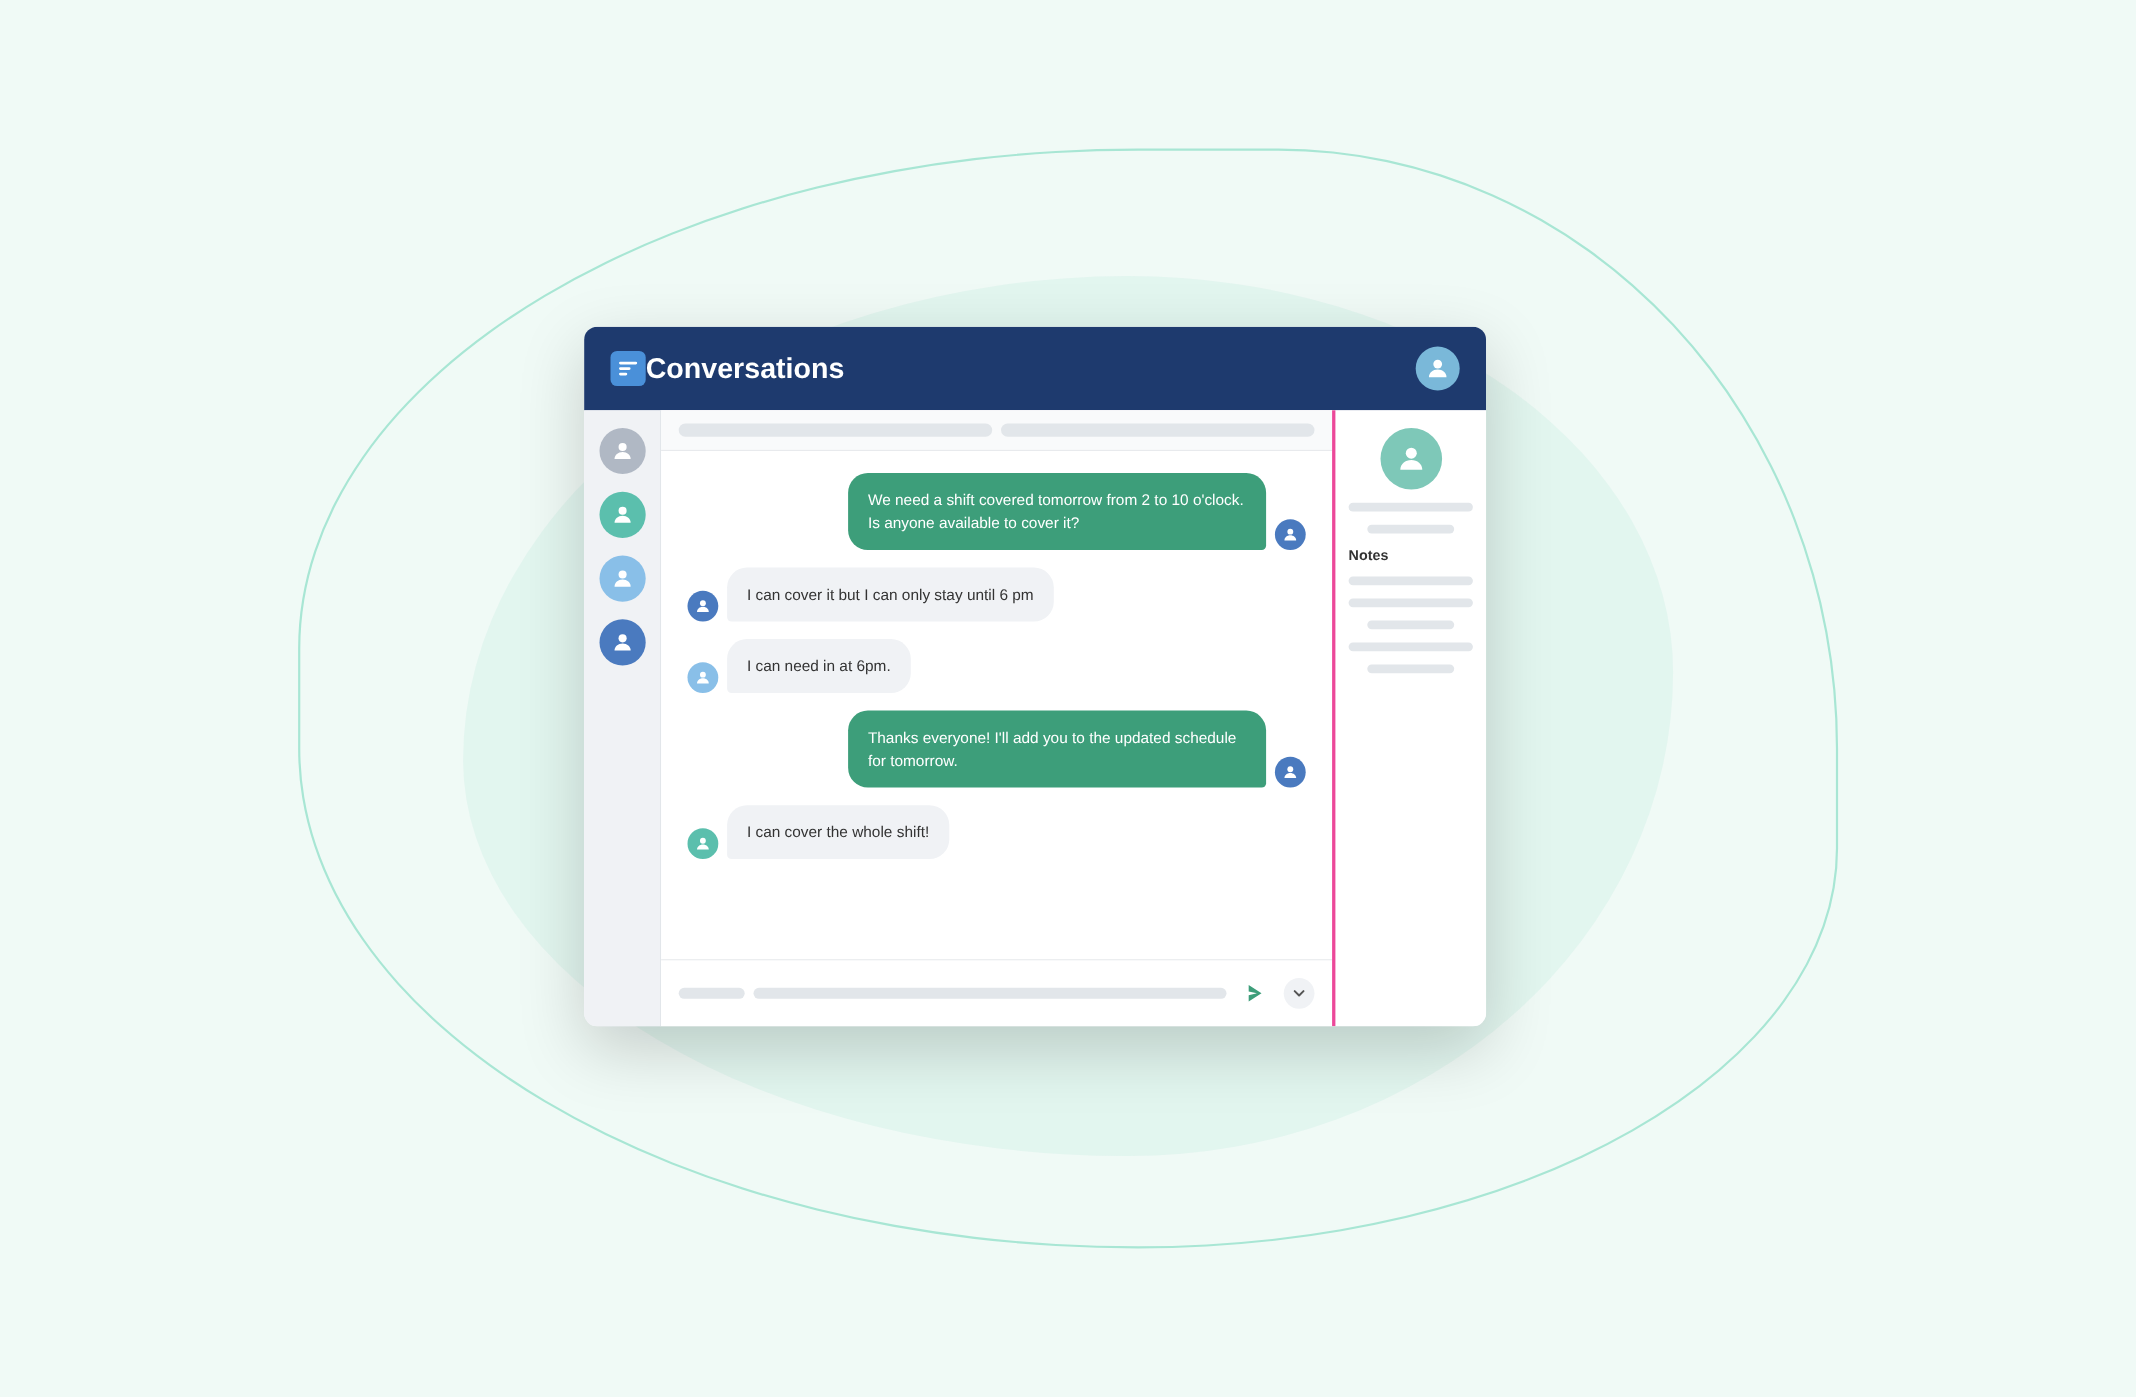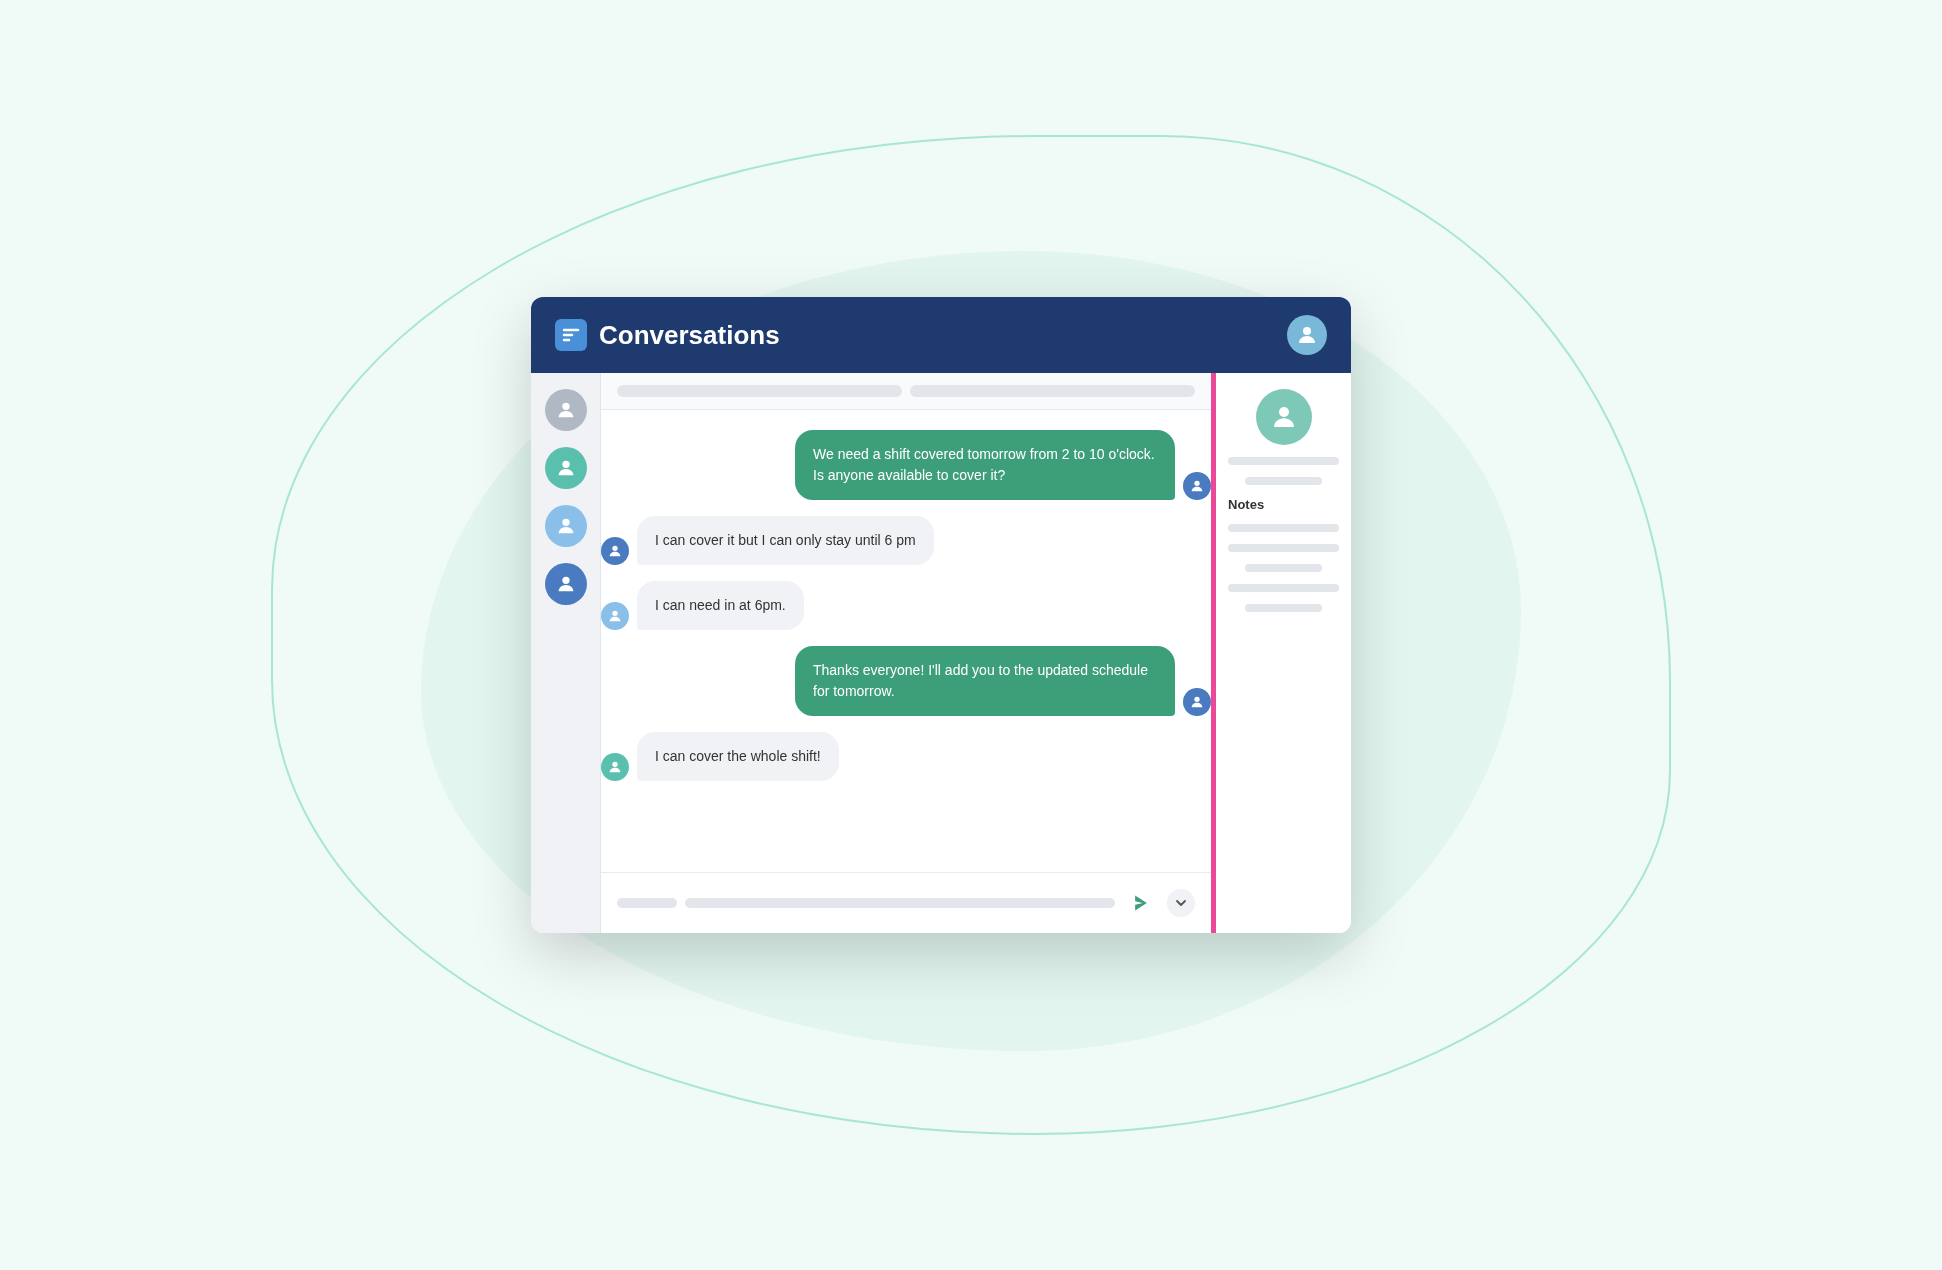--- a/index.html
+++ b/index.html
@@ -54,21 +54,20 @@
     .app-header {
       background: #1e3a6e;
       padding: 18px 24px;
       display: flex;
       align-items: center;
       justify-content: space-between;
     }
     .app-header-left {
       display: flex;
       align-items: center;
-      gap: 12px;
     }
     .app-logo {
       width: 32px;
       height: 32px;
       background: #4a90d9;
       border-radius: 6px;
       display: flex;
       align-items: center;
       justify-content: center;
       color: white;
@@ -144,21 +143,21 @@
       border-radius: 6px;
       flex: 1;
     }
     .search-bar-short {
       width: 100px;
     }
 
     
     .messages-container {
       flex: 1;
-      padding: 20px 0;
+      padding: 20px 24px;
       display: flex;
       flex-direction: column;
       gap: 16px;
       overflow: hidden;
     }
 
     .message-row {
       display: flex;
       align-items: flex-end;
       gap: 8px;
@@ -236,21 +235,21 @@
       justify-content: center;
       cursor: pointer;
       font-size: 12px;
       color: #555;
     }
 
     
     .right-panel {
       width: 140px;
       background: white;
-      border-left: 5px solid #ec4899;
+      border-left: 3px solid #ec4899;
       padding: 16px 12px;
       display: flex;
       flex-direction: column;
       align-items: center;
       gap: 12px;
     }
     .panel-avatar {
       width: 56px;
       height: 56px;
       border-radius: 50%;

